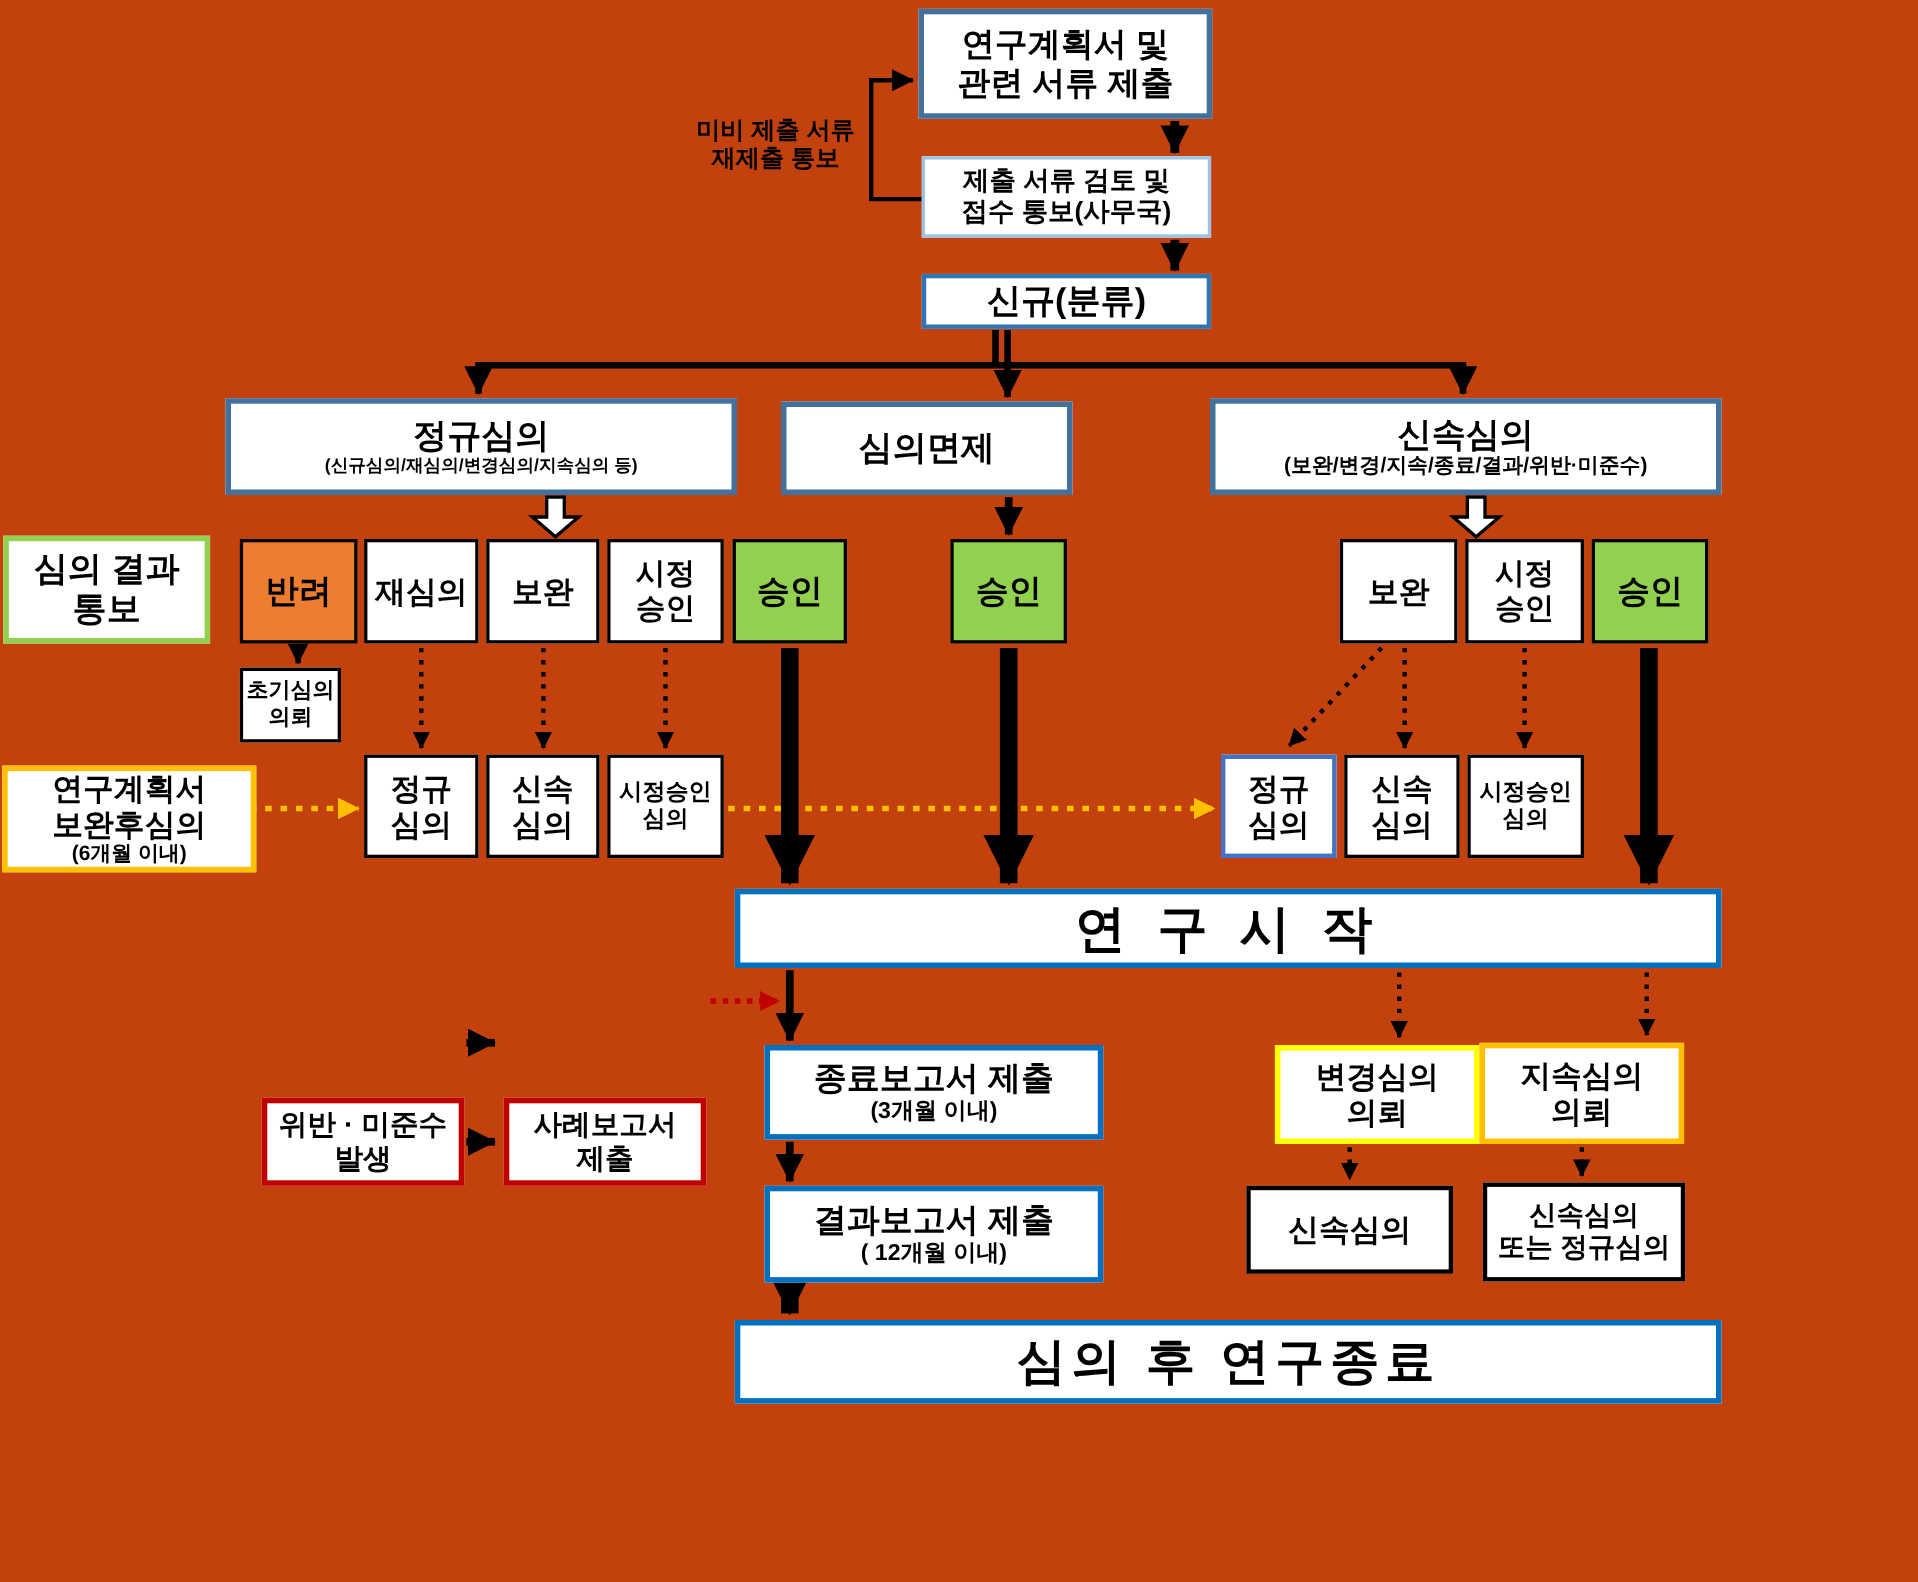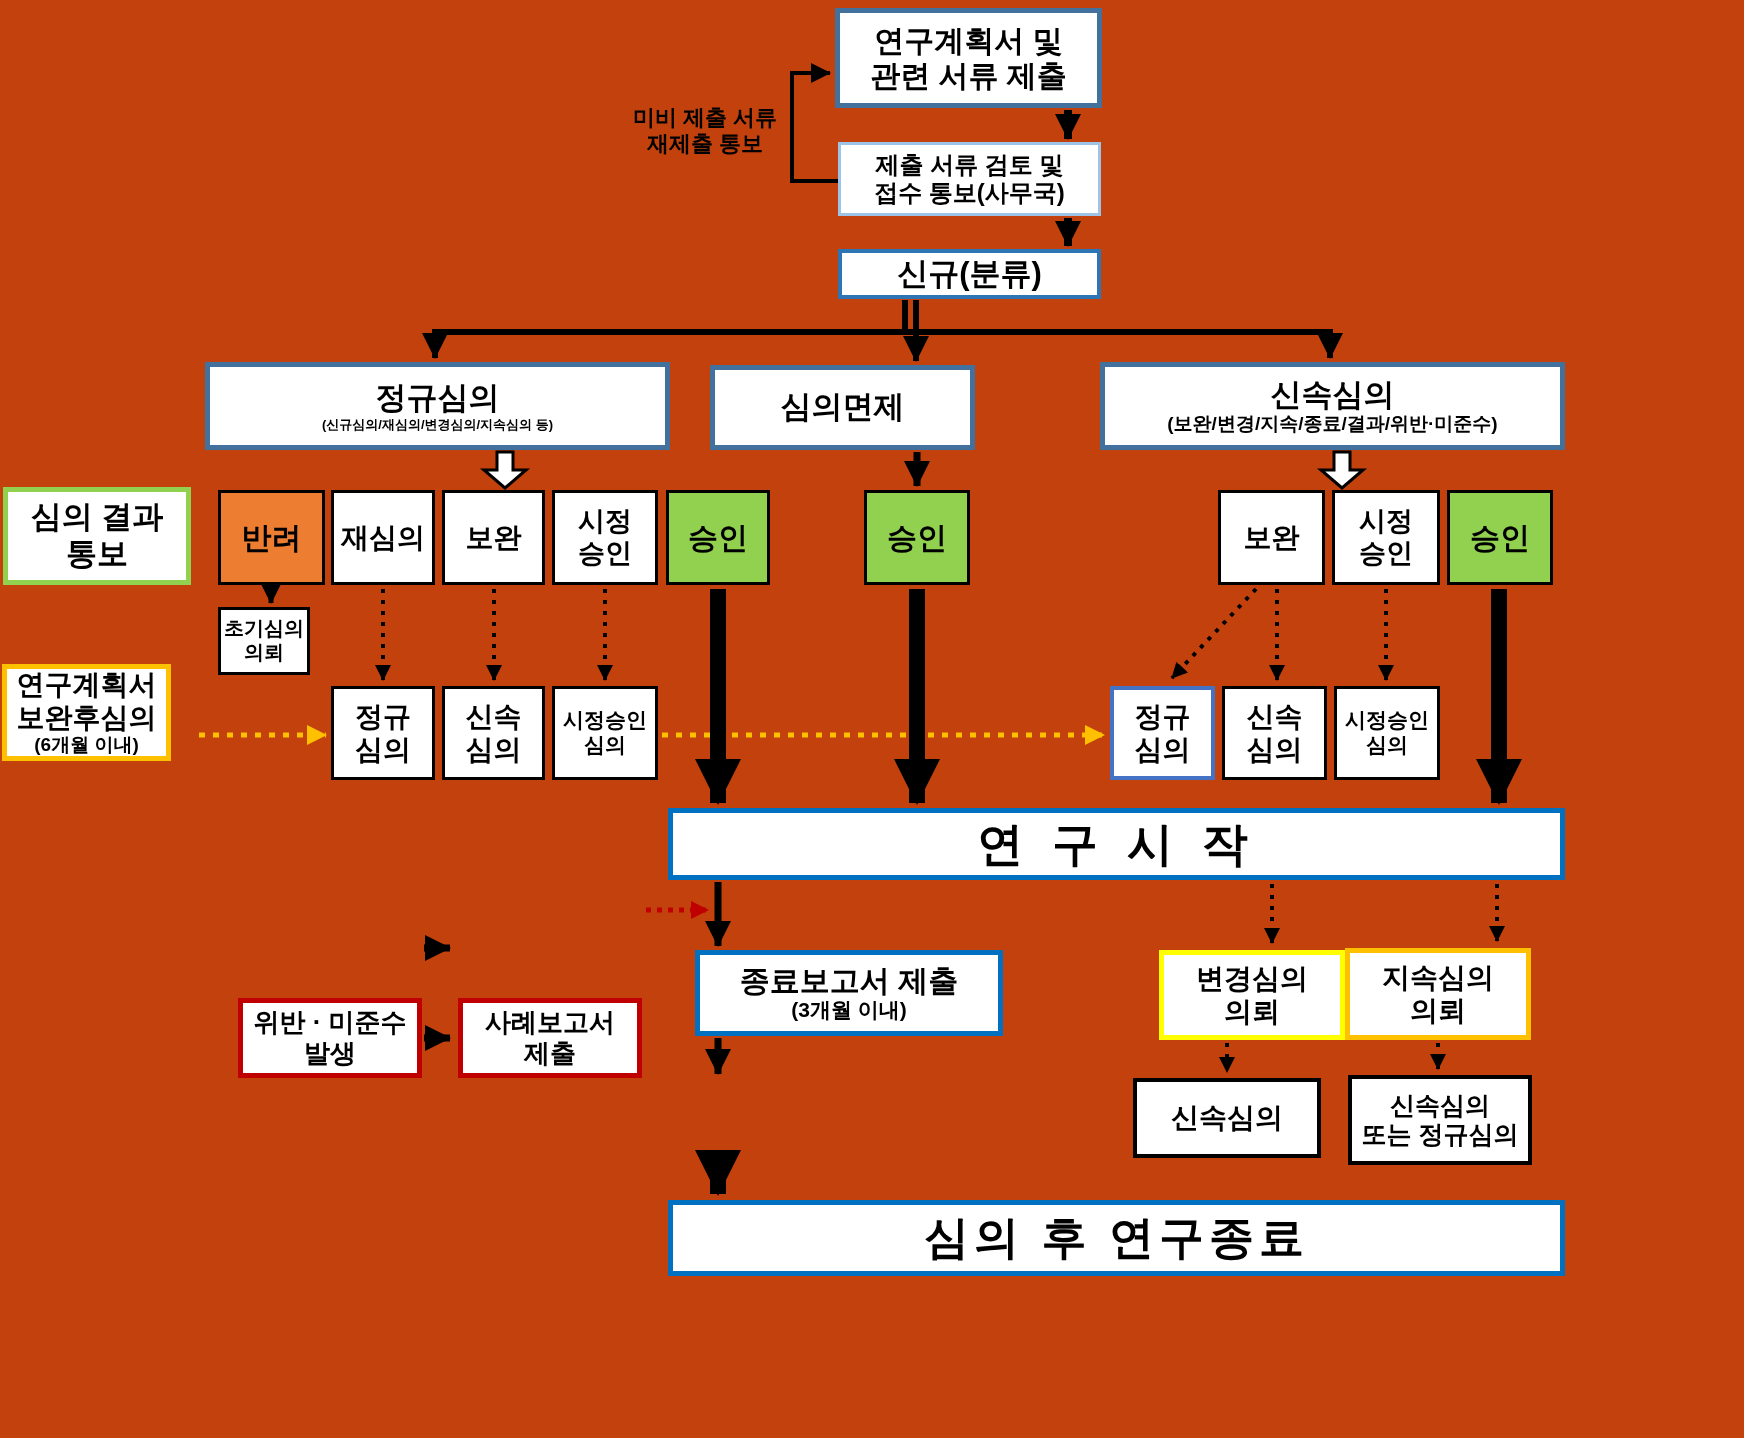--- a/index.html
+++ b/index.html
@@ -110,21 +110,21 @@
   <div class="node b-steel" style="left:835px;top:8px;width:267px;height:100px;font-size:30px">연구계획서 및
 관련 서류 제출</div>
   <div class="node b-lblue" style="left:838px;top:142px;width:263px;height:74px;font-size:24px">제출 서류 검토 및
 접수 통보(사무국)</div>
   <div class="node plain" style="left:612px;top:100px;width:186px;height:62px;font-size:22px;background:transparent">미비 제출 서류
 재제출 통보</div>
   <div class="node b-blue" style="left:838px;top:249px;width:263px;height:50px;font-size:31px">신규(분류)</div>
 
   <div class="node b-steel" style="left:205px;top:362px;width:465px;height:88px">
     <span style="font-size:31px">정규심의</span>
-    <span style="font-size:13px">(신규심의/재심의/변경심의/지속심의 등)</span>
+    <span style="font-size:16px">(신규심의/재심의/변경심의/지속심의 등)</span>
   </div>
   <div class="node b-steel" style="left:710px;top:365px;width:265px;height:85px">
     <span style="font-size:31px">심의면제</span>
   </div>
   <div class="node b-steel" style="left:1100px;top:362px;width:465px;height:88px">
     <span style="font-size:31px">신속심의</span>
     <span style="font-size:19px">(보완/변경/지속/종료/결과/위반·미준수)</span>
   </div>
 
   <div class="node b-green" style="left:3px;top:487px;width:188px;height:98px;font-size:31px">심의 결과
@@ -140,21 +140,21 @@
   <div class="node b-black fill-green" style="left:864px;top:490px;width:106px;height:95px;font-size:30px">승인</div>
 
   <div class="node b-black" style="left:1218px;top:490px;width:107px;height:95px;font-size:28px">보완</div>
   <div class="node b-black" style="left:1332px;top:490px;width:108px;height:95px;font-size:27px">시정
 승인</div>
   <div class="node b-black fill-green" style="left:1447px;top:490px;width:106px;height:95px;font-size:30px">승인</div>
 
   <div class="node b-black" style="left:218px;top:607px;width:92px;height:68px;font-size:20px">초기심의
 의뢰</div>
 
-  <div class="node b-gold" style="left:2px;top:664px;width:169px;height:97px">
+  <div class="node b-gold" style="left:2px;top:696px;width:231px;height:97px">
     <span style="font-size:28px">연구계획서</span>
     <span style="font-size:28px">보완후심의</span>
     <span style="font-size:19px">(6개월 이내)</span>
   </div>
 
   <div class="node b-black" style="left:331px;top:686px;width:104px;height:94px;font-size:28px">정규
 심의</div>
   <div class="node b-black" style="left:442px;top:686px;width:103px;height:94px;font-size:28px">신속
 심의</div>
   <div class="node b-black" style="left:552px;top:686px;width:106px;height:94px;font-size:21px">시정승인
@@ -171,20 +171,24 @@
 
   <div class="node b-red" style="left:238px;top:998px;width:184px;height:80px;font-size:26px">위반 · 미준수
 발생</div>
   <div class="node b-red" style="left:458px;top:998px;width:184px;height:80px;font-size:26px">사례보고서
 제출</div>
 
   <div class="node b-bigblue" style="left:695px;top:950px;width:308px;height:86px">
     <span style="font-size:30px">종료보고서 제출</span>
     <span style="font-size:21px">(3개월 이내)</span>
   </div>
+  <div class="node b-bigblue" style="left:695px;top:1078px;width:308px;height:88px">
+    <span style="font-size:30px">결과보고서 제출</span>
+    <span style="font-size:21px">( 12개월 이내)</span>
+  </div>
 
   <div class="node b-bryellow" style="left:1135px;top:950px;width:186px;height:90px;font-size:28px">변경심의
 의뢰</div>
   <div class="node b-gold" style="left:1345px;top:948px;width:186px;height:92px;font-size:28px">지속심의
 의뢰</div>
   <div class="node b-black4" style="left:1133px;top:1078px;width:188px;height:80px;font-size:28px">신속심의</div>
   <div class="node b-black4" style="left:1348px;top:1075px;width:184px;height:90px;font-size:25px">신속심의
 또는 정규심의</div>
 
   <div class="node b-bigblue" style="left:668px;top:1200px;width:897px;height:76px;font-size:45px;letter-spacing:5px">심의 후 연구종료</div>

